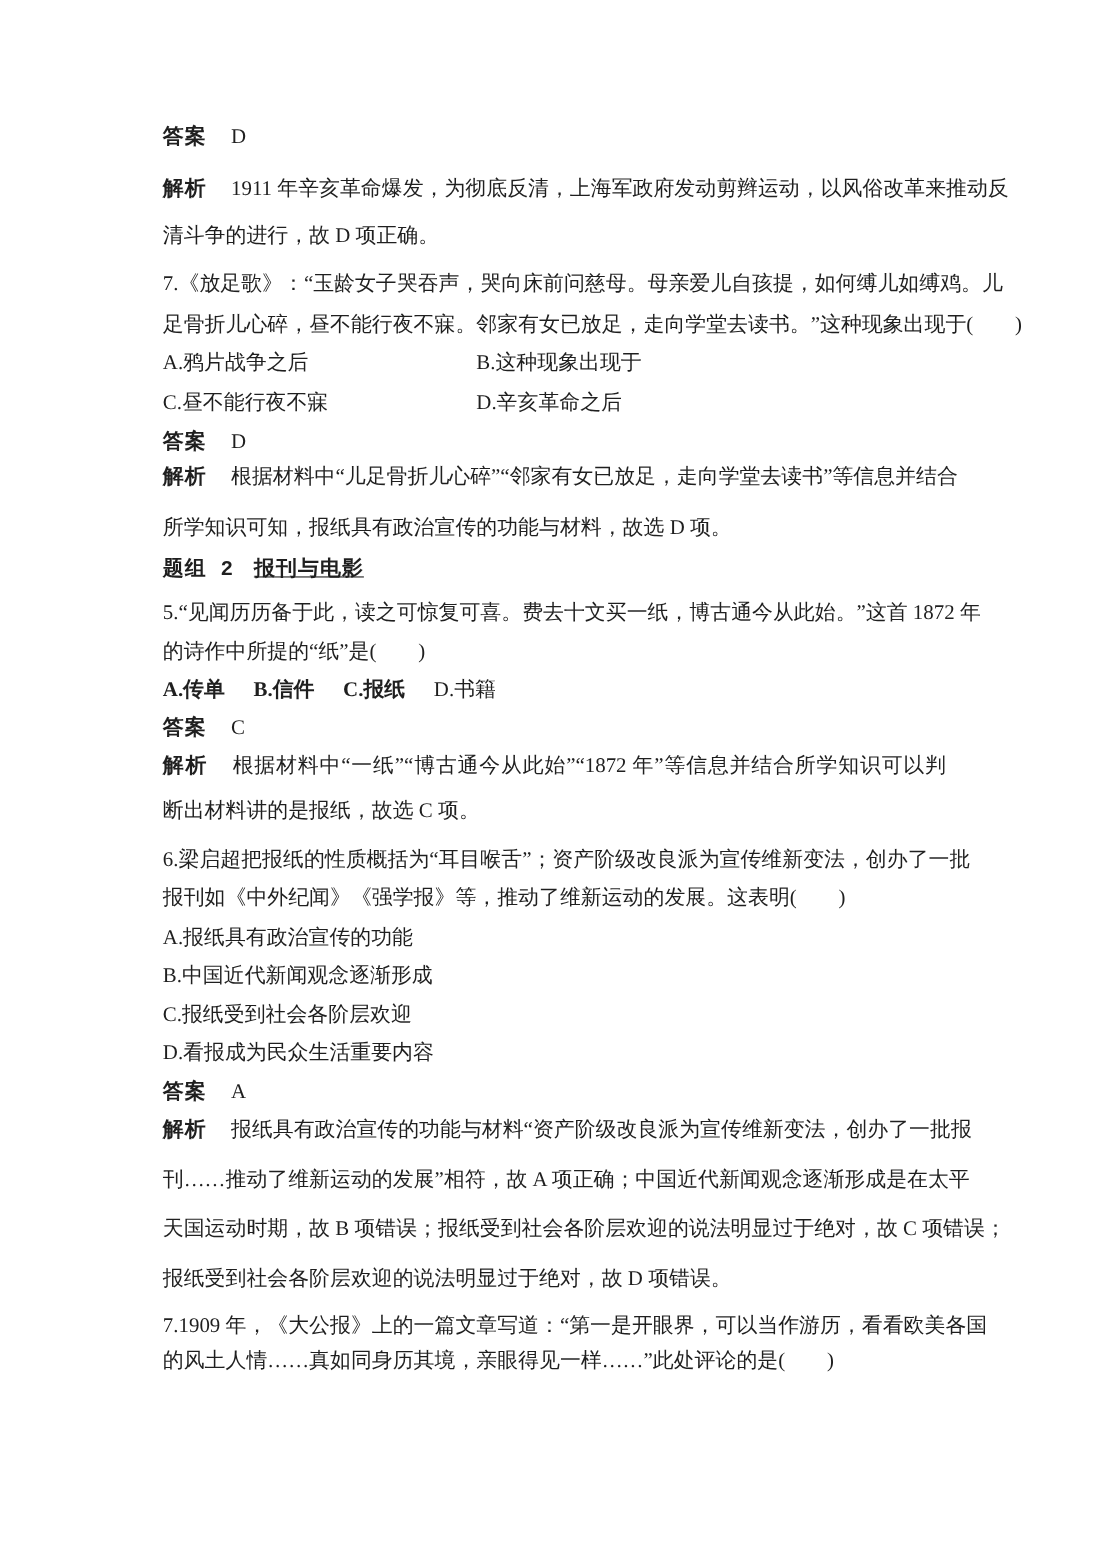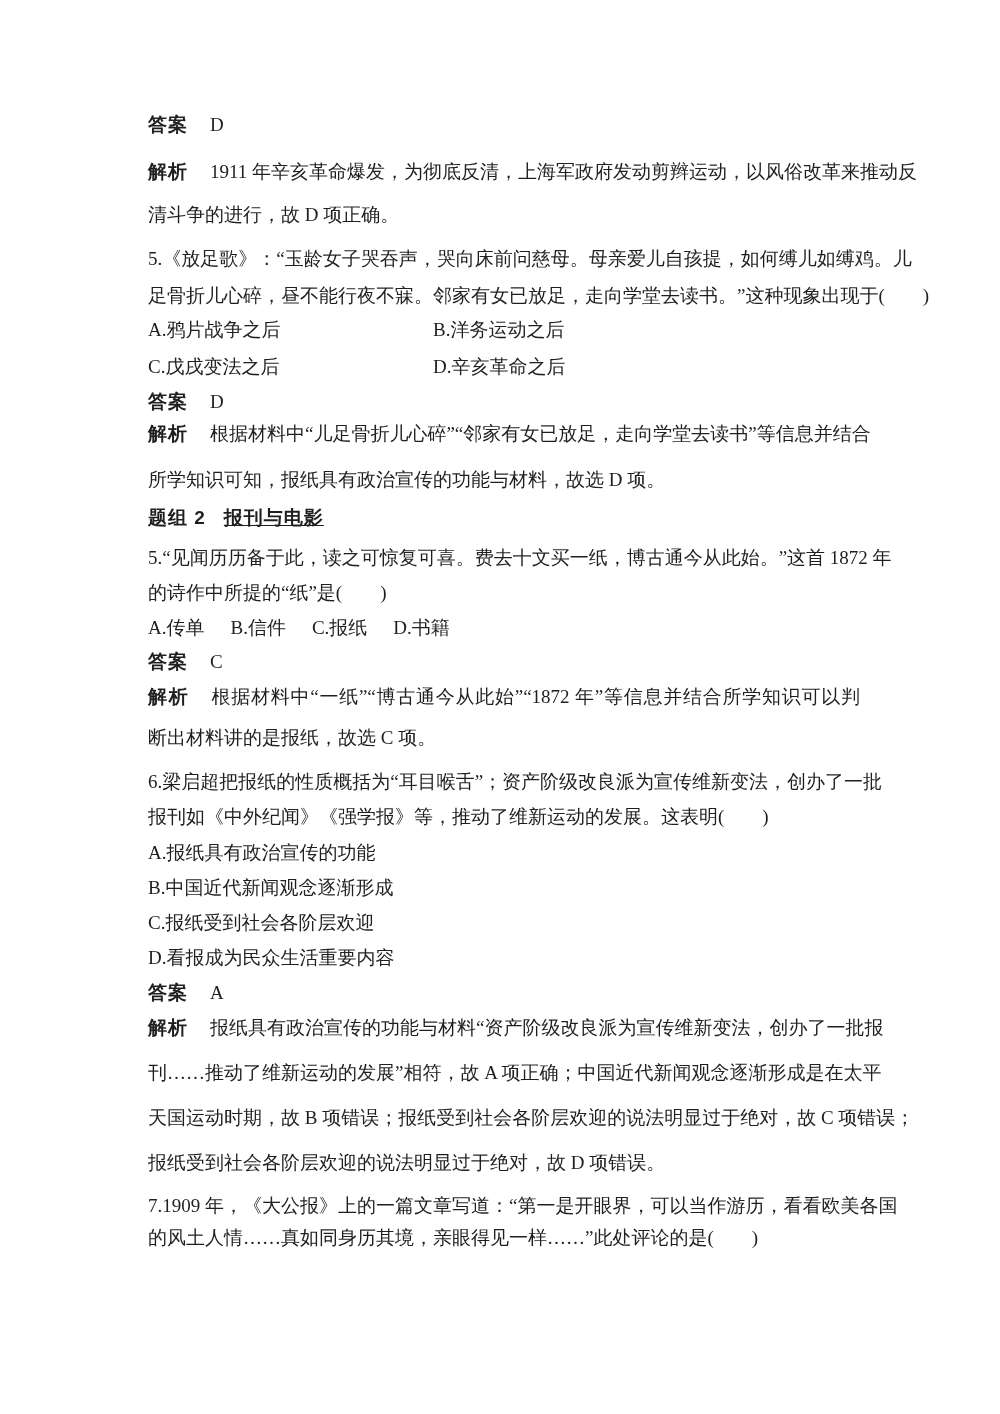--- a/index.html
+++ b/index.html
@@ -38,62 +38,63 @@
     margin-right:22px;
     letter-spacing:1px;
   }
   .htitle{
     font-family:"Liberation Sans","DejaVu Sans",sans-serif;
     font-weight:700;
     letter-spacing:1px;
     text-decoration:underline;
   }
   .hnum{
-    font-family:Liberation Sans, sans-serif;
+    font-family:Liberation Mono, monospace;
     font-weight:700;
     margin-right:18px;
     letter-spacing:1px;
     margin-top:20px;
   }
   .col2{
     position:absolute;
     left:285px;
   }
   .gap{
     margin-right:26px;
+    font-weight:bold;
   }
 </style>
 </head>
 <body>
 
 <div class="page">
   <div class="content">
 
     <div class="line" style="top:113px">
       <span class="lbl">答案</span><span>D</span>
     </div>
     <div class="line full" style="top:160px">
       <span class="lbl">解析</span><span>1911 年辛亥革命爆发，为彻底反清，上海军政府发动剪辫运动，以风俗改革来推动反</span>
     </div>
     <div class="line" style="top:203px">
       <span>清斗争的进行，故 D 项正确。</span>
     </div>
 
     <div class="line full" style="top:247px">
-      <span>5.《放足歌》：“玉龄女子哭吞声，哭向床前问慈母。母亲爱儿自孩提，如何缚儿如缚鸡。儿</span>
+      <span>7.《放足歌》：“玉龄女子哭吞声，哭向床前问慈母。母亲爱儿自孩提，如何缚儿如缚鸡。儿</span>
     </div>
     <div class="line full" style="top:284px">
       <span>足骨折儿心碎，昼不能行夜不寐。邻家有女已放足，走向学堂去读书。”这种现象出现于(　　)</span>
     </div>
     <div class="line" style="top:318px">
       <span>A.鸦片战争之后</span>
-      <span class="col2">B.洋务运动之后</span>
+      <span class="col2">B.这种现象出现于</span>
     </div>
     <div class="line" style="top:355px">
-      <span>C.戊戌变法之后</span>
+      <span>C.昼不能行夜不寐</span>
       <span class="col2">D.辛亥革命之后</span>
     </div>
     <div class="line" style="top:390px">
       <span class="lbl">答案</span><span>D</span>
     </div>
     <div class="line full" style="top:422px">
       <span class="lbl">解析</span><span>根据材料中“儿足骨折儿心碎”“邻家有女已放足，走向学堂去读书”等信息并结合</span>
     </div>
     <div class="line" style="top:468px">
       <span>所学知识可知，报纸具有政治宣传的功能与材料，故选 D 项。</span>

